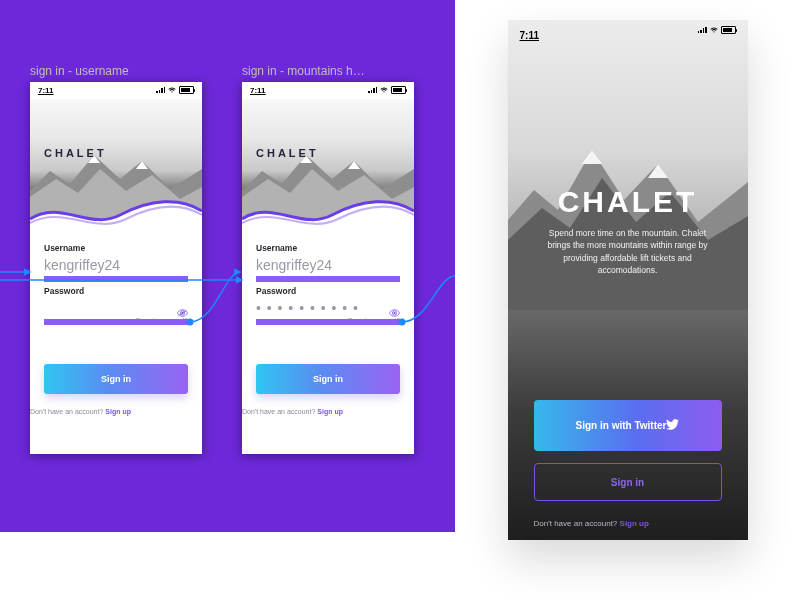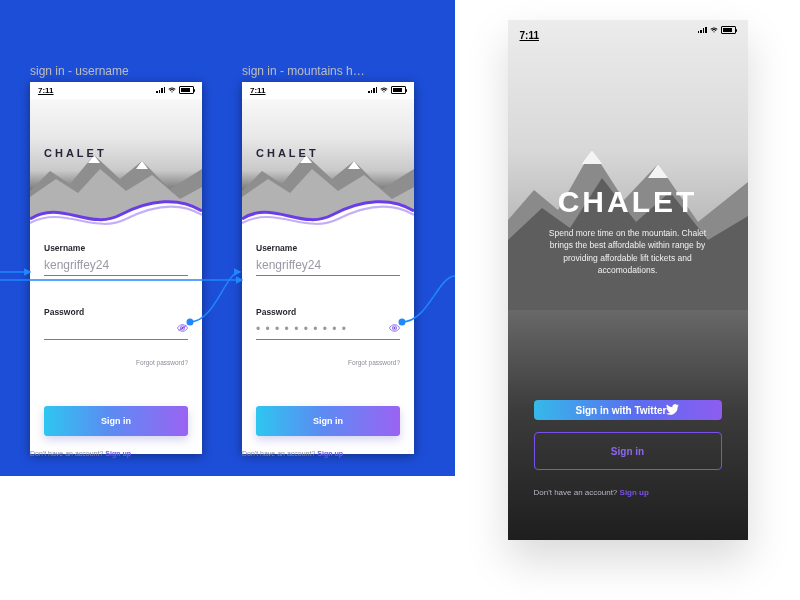--- a/index.html
+++ b/index.html
@@ -1,17 +1,17 @@
 <!DOCTYPE html>
 <html><head>
 <meta charset="utf-8">
 <style>
 html,body{margin:0;padding:0;width:800px;height:600px;font-family:-apple-system,Helvetica,Arial,sans-serif;overflow:hidden;}
 .stage{display:flex;width:800px;height:600px;}
-.left{width:455px;height:476px;background:#1d4ed8;position:relative;}
+.left{width:455px;height:532px;background:#6d28d9;position:relative;}
 .right{width:345px;height:600px;background:#fff;position:relative;display:flex;align-items:flex-start;justify-content:center;}
 
 
 .ab-label{position:absolute;color:#bfbfbf;font-size:12px;font-weight:300;}
 
 
 .artboard{position:absolute;width:172px;height:372px;background:#fff;box-shadow:0 2px 10px rgba(0,0,0,.4);}
 .statusbar{position:relative;height:17px;font-size:8px;display:flex;align-items:center;padding:0 8px;}
 .sb-time{font-weight:600;text-decoration:underline;}
 .sb-icons{position:absolute;right:8px;top:4px;display:flex;gap:3px;align-items:center;}
@@ -23,23 +23,23 @@
 .sb-bat{width:13px;height:6px;border:0.8px solid #000;border-radius:1px;position:relative;}
 .sb-bat::after{content:"";position:absolute;right:-2px;top:1.5px;width:1px;height:3px;background:#000;border-radius:0 1px 1px 0;}
 .sb-bat i{position:absolute;left:1px;top:1px;bottom:1px;width:9px;background:#000;}
 
 .hero{position:relative;height:130px;overflow:hidden;background:linear-gradient(180deg,#f8f8f8 0%,#e8e8e8 30%,#c9c9c9 55%,#7a7a7a 70%,#f0f0f0 72%,#fff 100%);}
 .hero svg.mtn{position:absolute;left:0;bottom:0;width:100%;height:80px;}
 .brand{position:absolute;left:14px;top:48px;font-size:11px;letter-spacing:3px;font-weight:700;color:#28223a;}
 .wave{position:absolute;left:0;bottom:-2px;width:100%;height:38px;}
 
 .form{padding:14px 14px 0;}
-.fld{margin-bottom:31px;}
+.fld{margin-bottom:4px;}
 .fld label{display:block;font-size:8.5px;font-weight:600;color:#2b2730;margin-bottom:2px;}
-.fld .inp{width:100%;border:none;border-bottom:1px solid #8b5cf6;font-size:12px;color:#9a98a4;padding:2px 0 3px;outline:none;background:transparent;}
+.fld .inp{width:100%;border:none;border-bottom:6px solid #8b5cf6;font-size:14px;color:#9a98a4;padding:2px 0 3px;outline:none;background:transparent;}
 .fld .inp.pw{letter-spacing:1px;}
 .fld .row{position:relative;}
 .eye{position:absolute;right:0;bottom:4px;}
 .forgot{text-align:right;font-size:6.5px;color:#8f8b99;margin-top:-12px;}
 
 .signin-btn{margin:40px 14px 0;height:30px;border-radius:3px;background:linear-gradient(90deg,#2ec6f0 0%,#5b8cf2 45%,#9a63f2 100%);color:#fff;font-size:9px;font-weight:600;display:flex;align-items:center;justify-content:center;box-shadow:0 4px 10px rgba(90,80,200,.25);cursor:pointer;}
 .suline{text-align:left;font-size:7px;color:#8c8897;margin-top:14px;}
 .suline a{color:#7a51e8;font-weight:600;text-decoration:none;}
 
 
@@ -47,21 +47,21 @@
 
 
 .big{position:relative;width:240px;height:520px;margin-top:20px;border-radius:0;box-shadow:0 20px 40px rgba(0,0,0,0.15);overflow:hidden;background:linear-gradient(180deg,#ececec 0%,#d8d8d8 25%,#b8b8b8 40%,#6a6a6a 55%,#3c3c3c 75%,#1e1e1e 100%);}
 .big .statusbar{height:22px;padding:4px 12px 0;}
 .big .sb-time{font-size:10px;}
 .big .sb-icons{top:6px;right:12px;}
 .big svg.mtn2{position:absolute;left:0;top:110px;width:100%;height:180px;}
 .big .overlay{position:absolute;inset:0;padding:0 26px;display:flex;flex-direction:column;}
 .big h1{color:#fff;font-size:30px;letter-spacing:3px;font-weight:800;margin:165px 0 8px;text-align:center;}
 .big p{color:rgba(255,255,255,.92);font-size:8.5px;line-height:1.45;text-align:center;margin:0 4px;}
-.btn-tw{margin-top:124px;height:20px;border-radius:4px;background:linear-gradient(90deg,#36b9ea 0%,#5a6df0 55%,#8d5df0 100%);color:#fff;font-size:10px;font-weight:600;display:flex;align-items:center;justify-content:center;cursor:pointer;}
+.btn-tw{margin-top:124px;height:51px;border-radius:4px;background:linear-gradient(90deg,#36b9ea 0%,#5a6df0 55%,#8d5df0 100%);color:#fff;font-size:10px;font-weight:600;display:flex;align-items:center;justify-content:center;cursor:pointer;}
 .btn-si{margin-top:12px;height:36px;border-radius:4px;border:1.2px solid #7a51e8;color:#8d66ee;font-size:10px;font-weight:600;display:flex;align-items:center;justify-content:center;background:transparent;cursor:pointer;}
 .big .suline{color:#b9b6c4;margin-top:18px;font-size:8px;}
 </style>
 </head>
 <body>
 
 <div class="stage">
 
   <div class="left">
     <div class="ab-label" style="left:30px;top:64px;">sign in - username</div>
@@ -218,21 +218,21 @@
             </span>
         </span>
       </div>
       <svg class="mtn2" viewBox="0 0 240 180" preserveAspectRatio="none">
         <path d="M0 180 L0 90 L26 60 L50 80 L84 20 L116 70 L150 34 L190 92 L240 52 L240 180 Z" fill="#8a8a8a"></path>
         <path d="M0 180 L0 110 L34 78 L62 98 L94 48 L128 92 L162 62 L200 110 L240 86 L240 180 Z" fill="#5e5e5e"></path>
         <path d="M84 20 L94 34 L74 34 Z M150 34 L160 48 L140 48 Z" fill="#fff" opacity="0.9"></path>
       </svg>
       <div class="overlay">
         <h1>CHALET</h1>
-        <p>Spend more time on the mountain. Chalet brings the best affordable within range by providing affordable lift tickets and accomodations.</p>
+        <p>Spend more time on the mountain. Chalet brings the more mountains within range by providing affordable lift tickets and accomodations.</p>
         <div class="btn-tw">
           <span>Sign in with Twitter</span>
           <span><svg width="13" height="11" viewBox="0 0 24 20">
                 <path d="M24 2.4a9.8 9.8 0 01-2.8.8A4.9 4.9 0 0023.3.4a9.8 9.8 0 01-3.1 1.2A4.9 4.9 0 0011.8 6a13.9 13.9 0 01-10.1-5.1 4.9 4.9 0 001.5 6.6A4.9 4.9 0 011 6.9v.1a4.9 4.9 0 003.9 4.8 4.9 4.9 0 01-2.2.1 4.9 4.9 0 004.6 3.4A9.9 9.9 0 010 17.5 13.9 13.9 0 007.5 19.7c9.1 0 14-7.5 14-14v-.6A10 10 0 0024 2.4z" fill="#fff"></path>
               </svg></span>
         </div>
         <div class="btn-si">Sign in</div>
         <div class="suline">
           <span>Don't have an account?</span>
           <a>Sign up</a>

